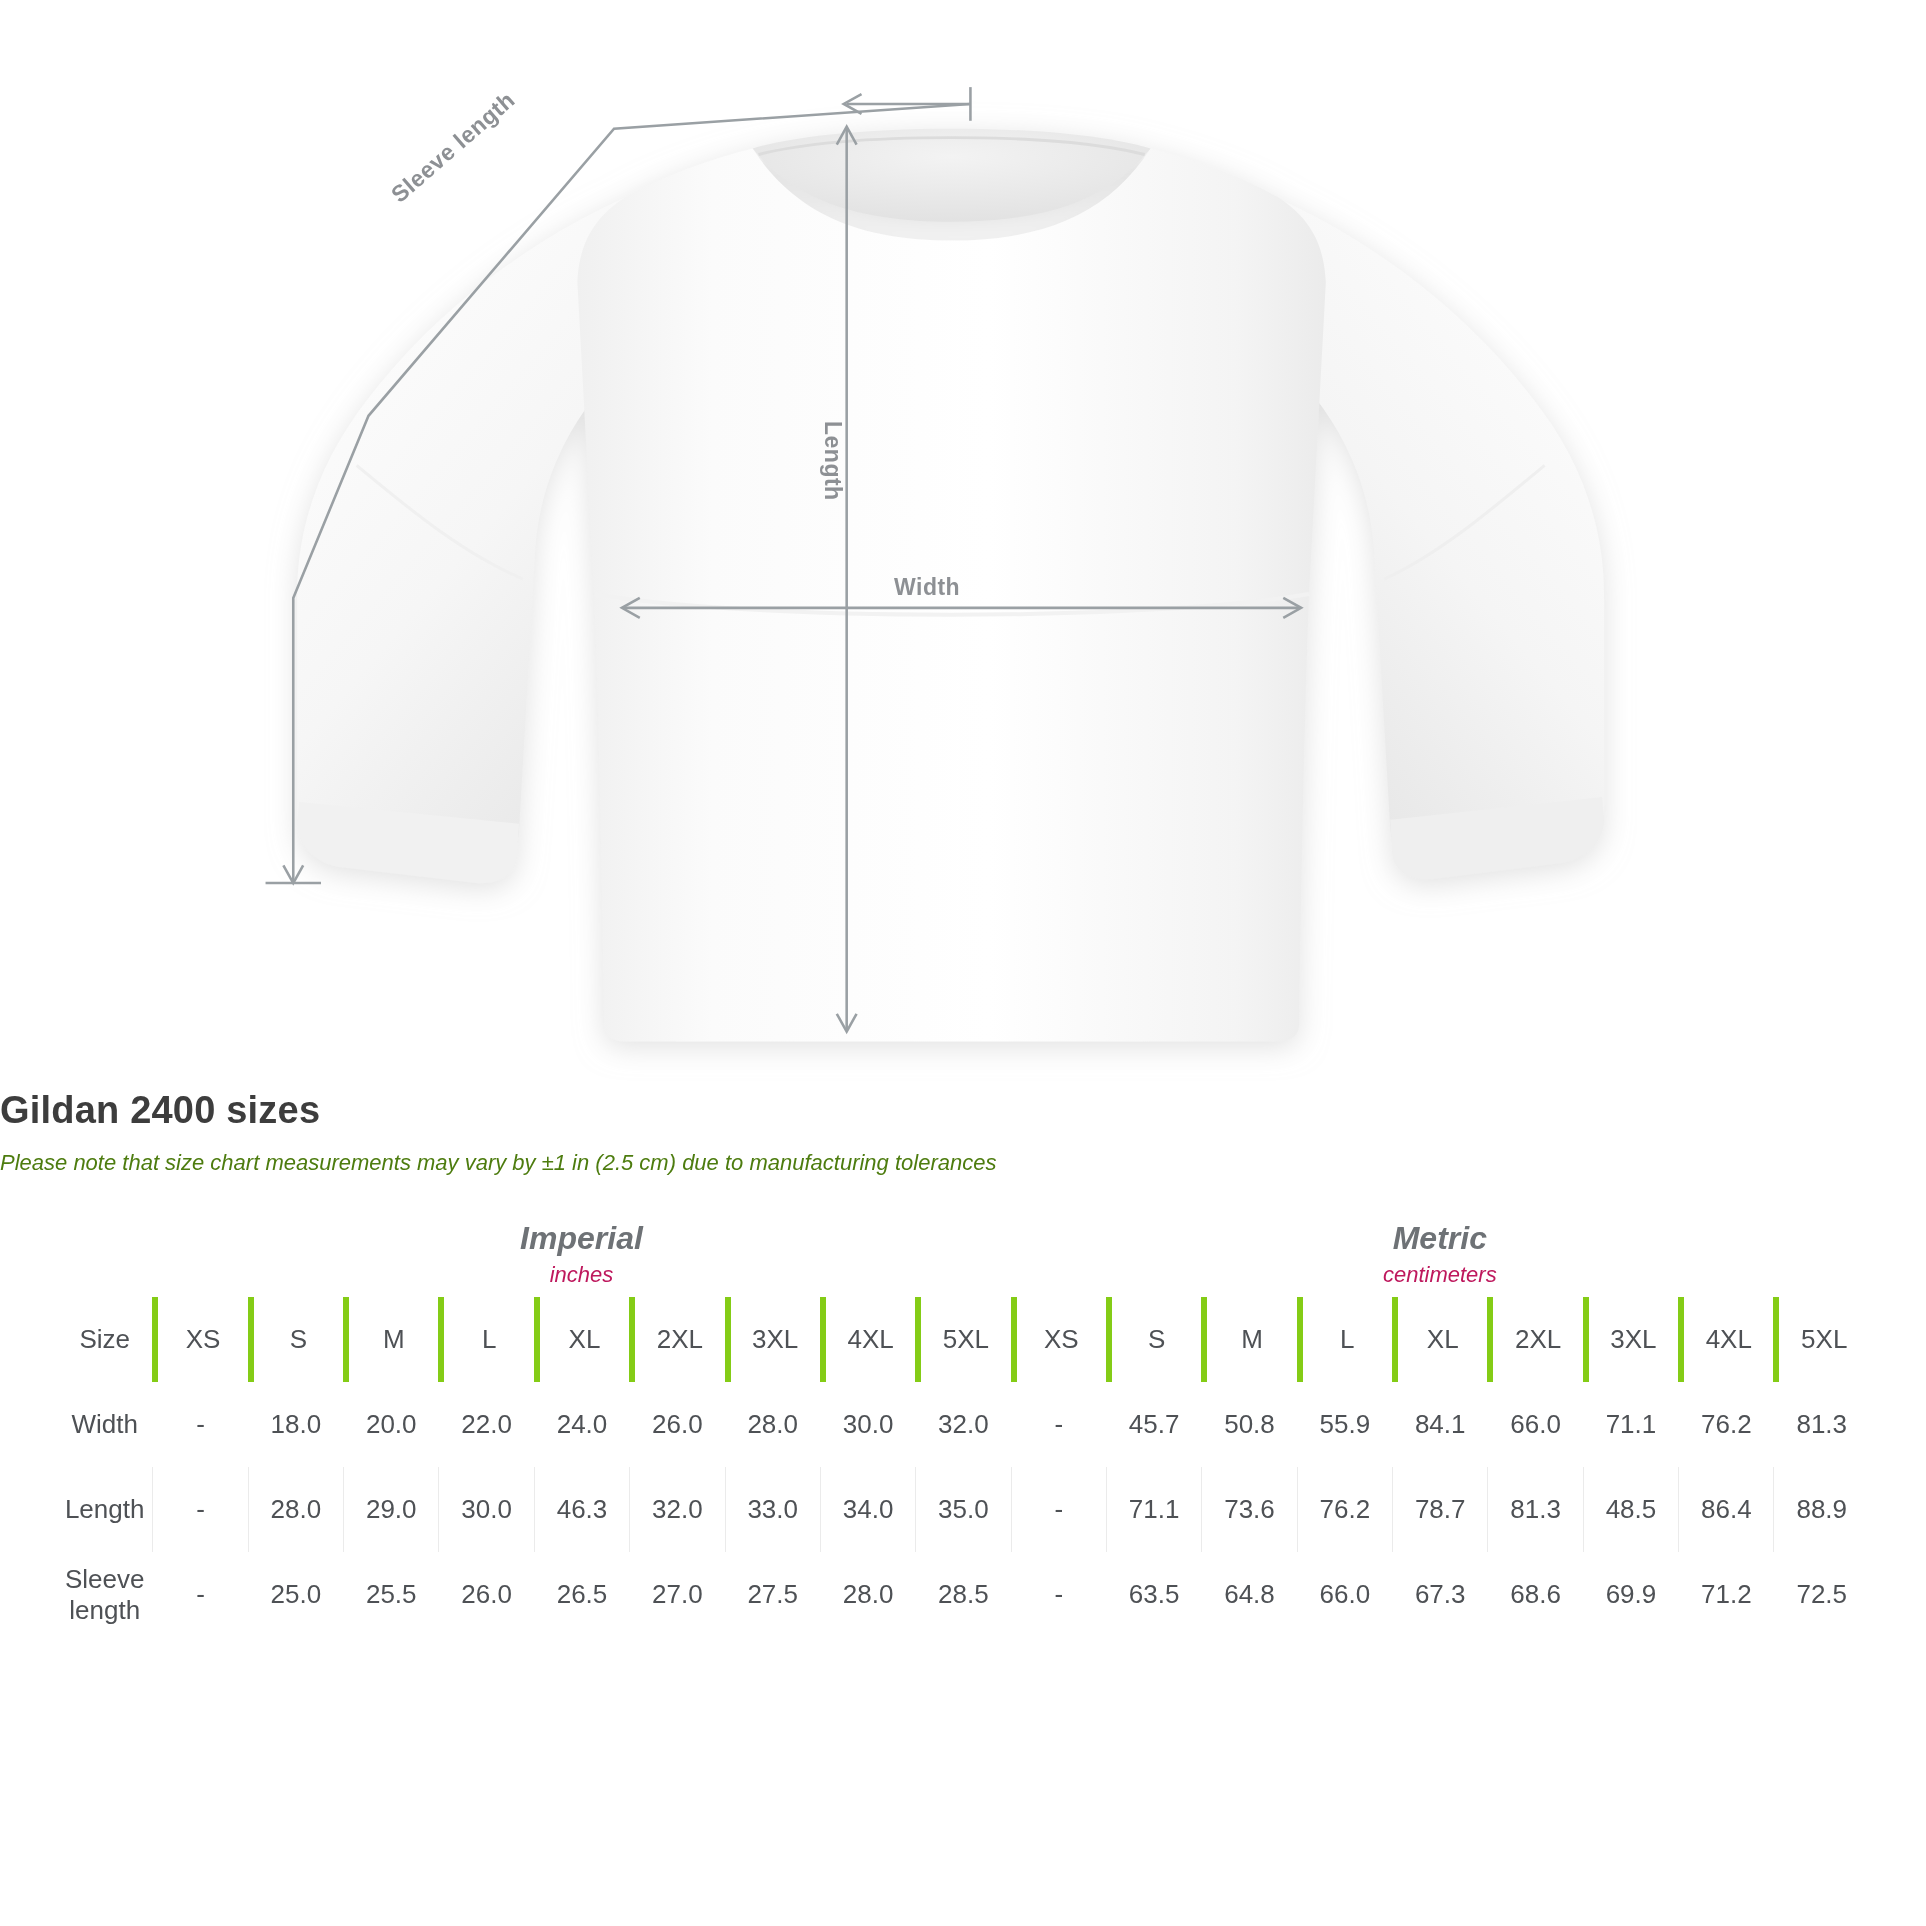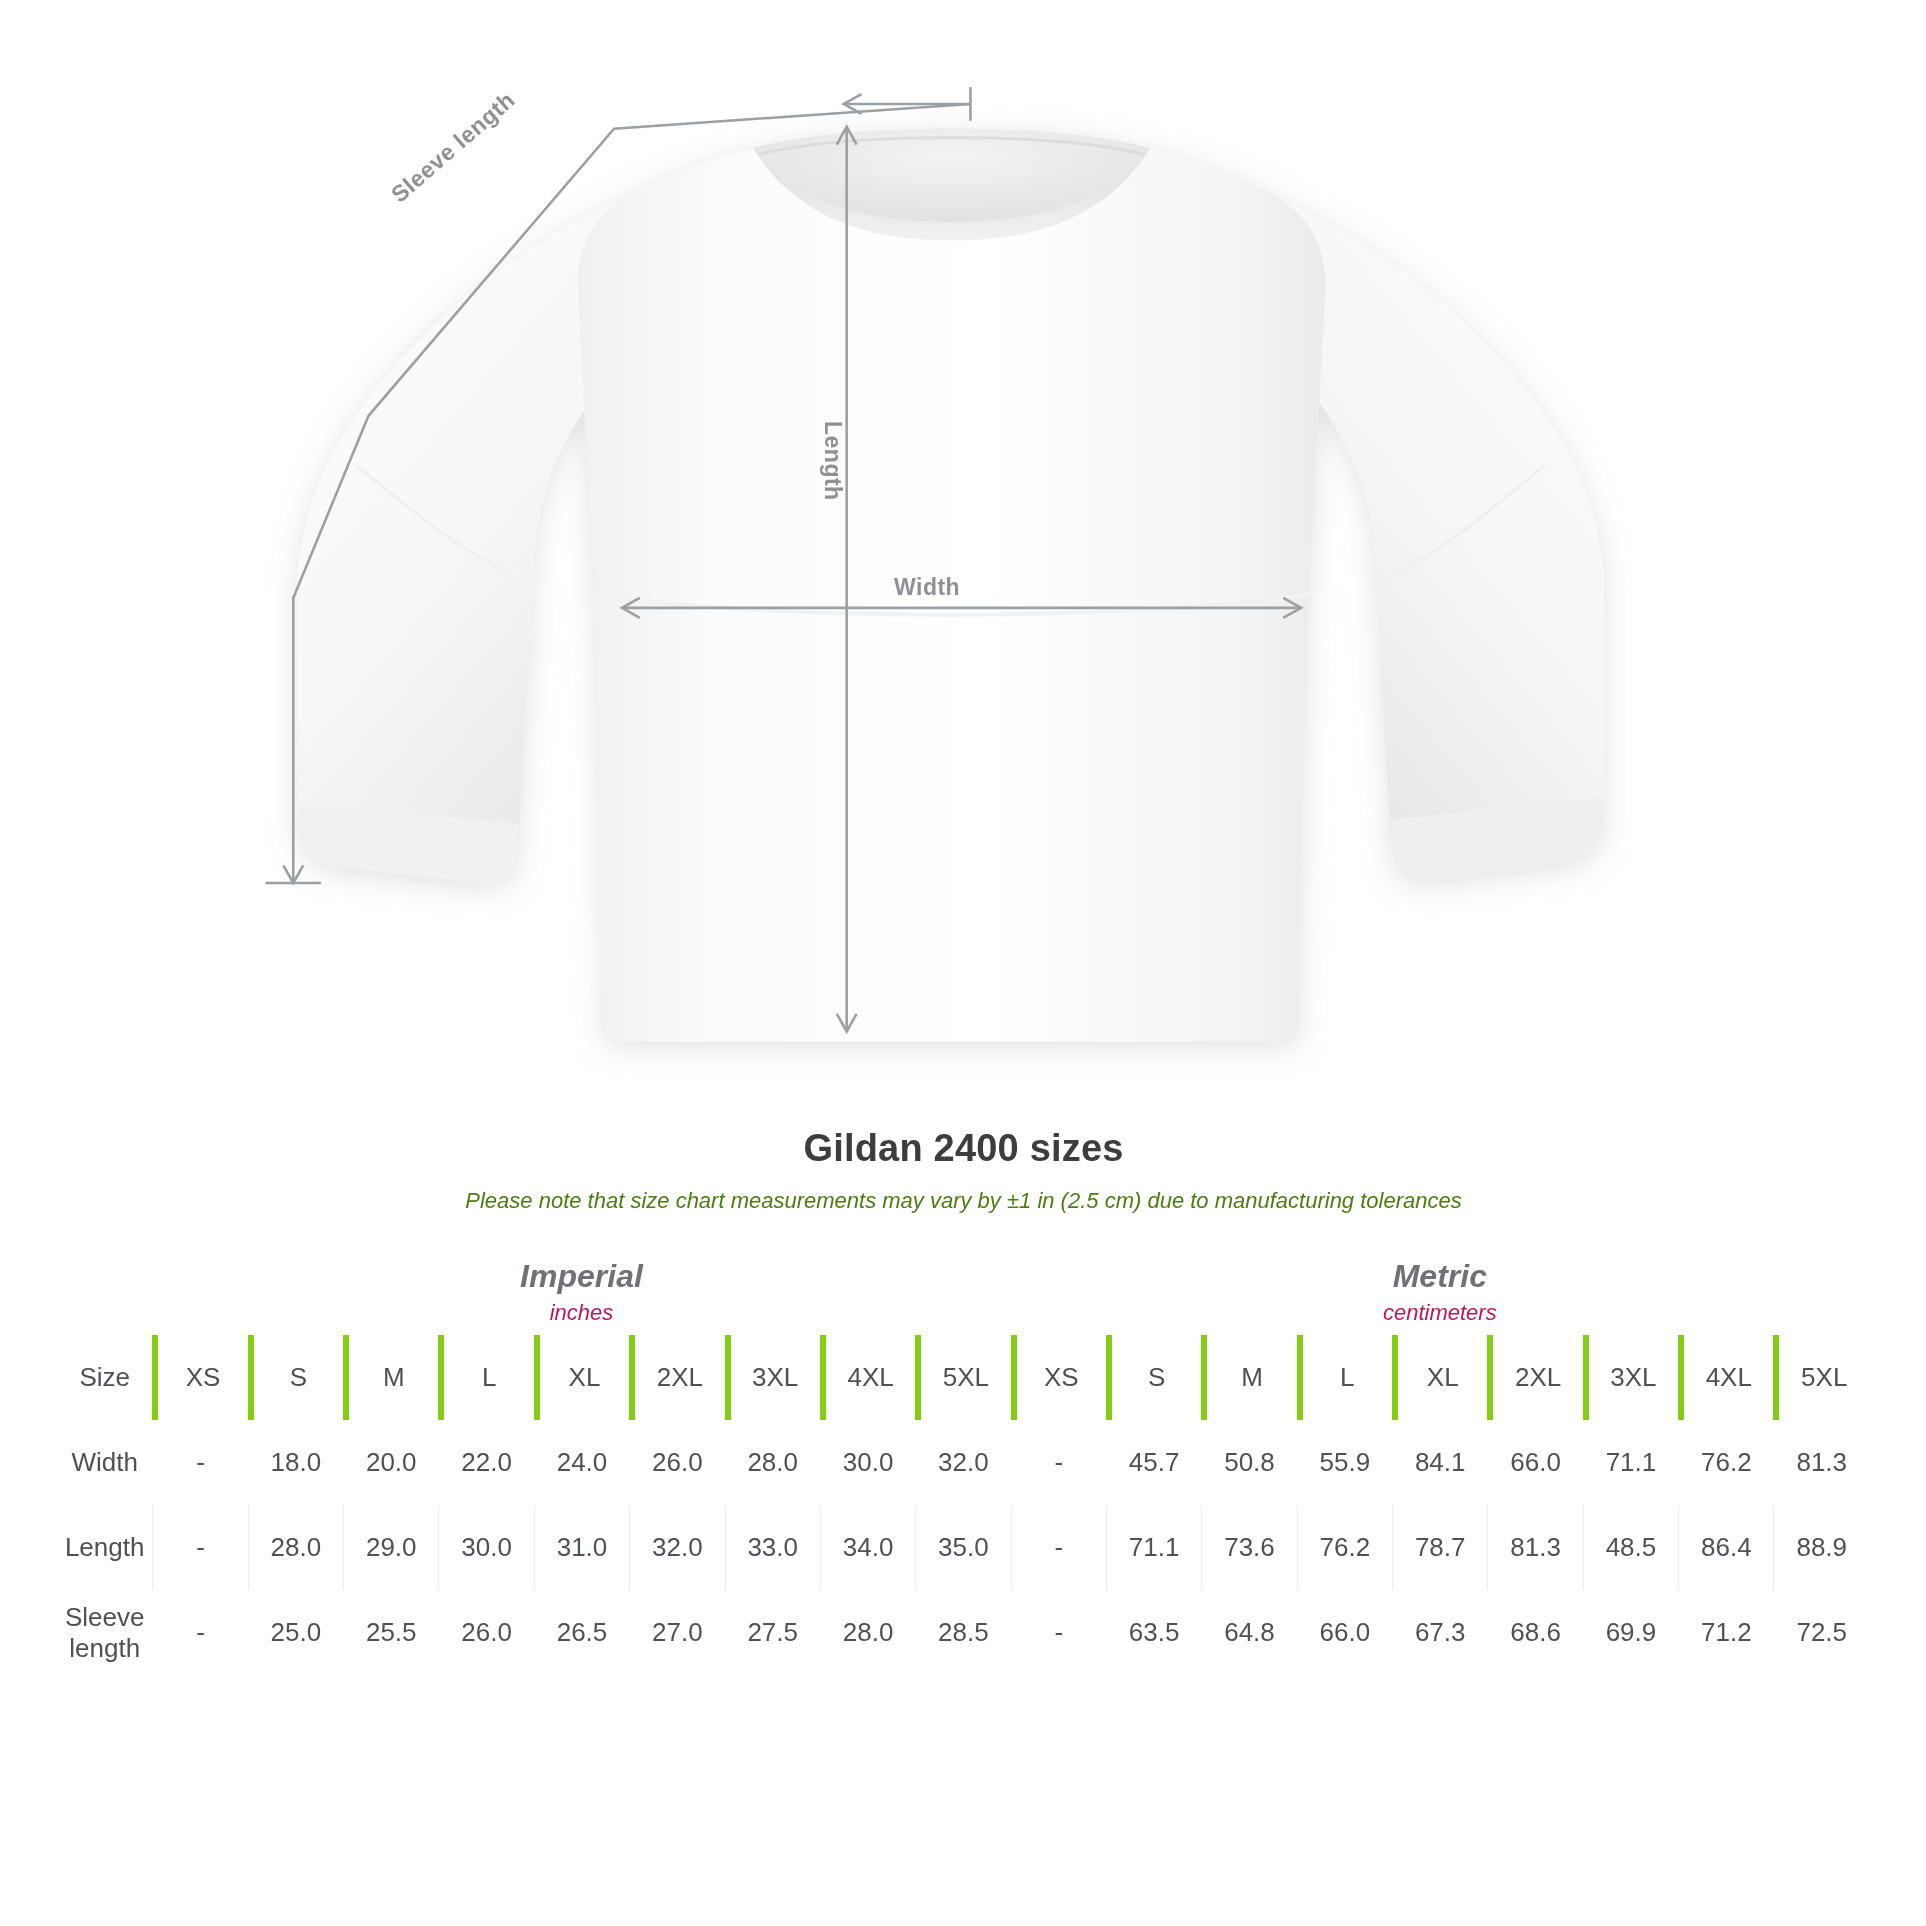--- a/index.html
+++ b/index.html
@@ -54,22 +54,21 @@
   }
   .dim-label.sleeve-label {
     left: 386px;
     top: 188px;
     transform: rotate(-41deg);
     transform-origin: left top;
   }
 
   
   .title-block {
-    text-align: center;
-    margin-top: 38px;
+    text-align: left;
   }
   .chart-title {
     font-size: 38px;
     font-weight: bold;
     color: #3d3d3d;
     margin: 0 0 18px 0;
     letter-spacing: 0.2px;
   }
   .chart-subtitle {
     font-size: 22px;
@@ -333,21 +332,21 @@
           <td class="cell-divider">76.2</td>
           <td class="cell-divider last">81.3</td>
         </tr>
 
         <tr class="row-plain">
           <td class="rowhead">Length</td>
           <td class="cell-divider">-</td>
           <td class="cell-divider">28.0</td>
           <td class="cell-divider">29.0</td>
           <td class="cell-divider">30.0</td>
-          <td class="cell-divider">31.0</td>
+          <td class="cell-divider">46.3</td>
           <td class="cell-divider">32.0</td>
           <td class="cell-divider">33.0</td>
           <td class="cell-divider">34.0</td>
           <td class="cell-divider">35.0</td>
           <td class="cell-divider">-</td>
           <td class="cell-divider">71.1</td>
           <td class="cell-divider">73.6</td>
           <td class="cell-divider">76.2</td>
           <td class="cell-divider">78.7</td>
           <td class="cell-divider">81.3</td>

